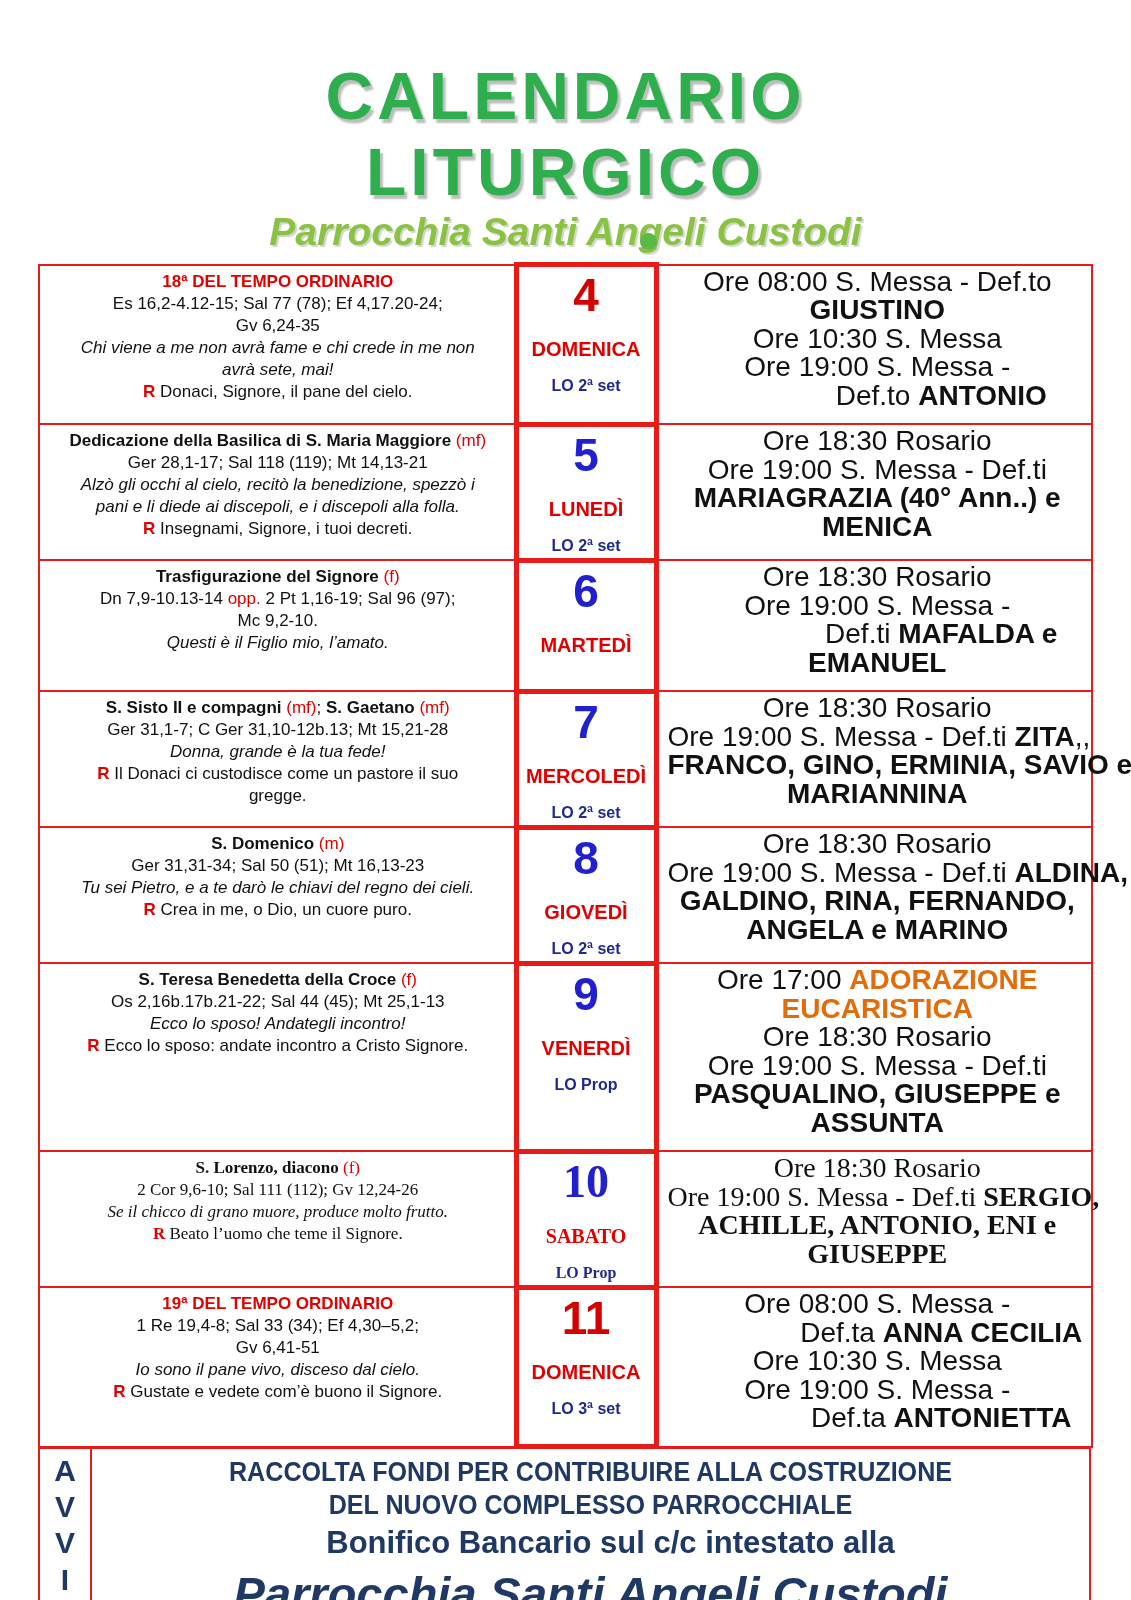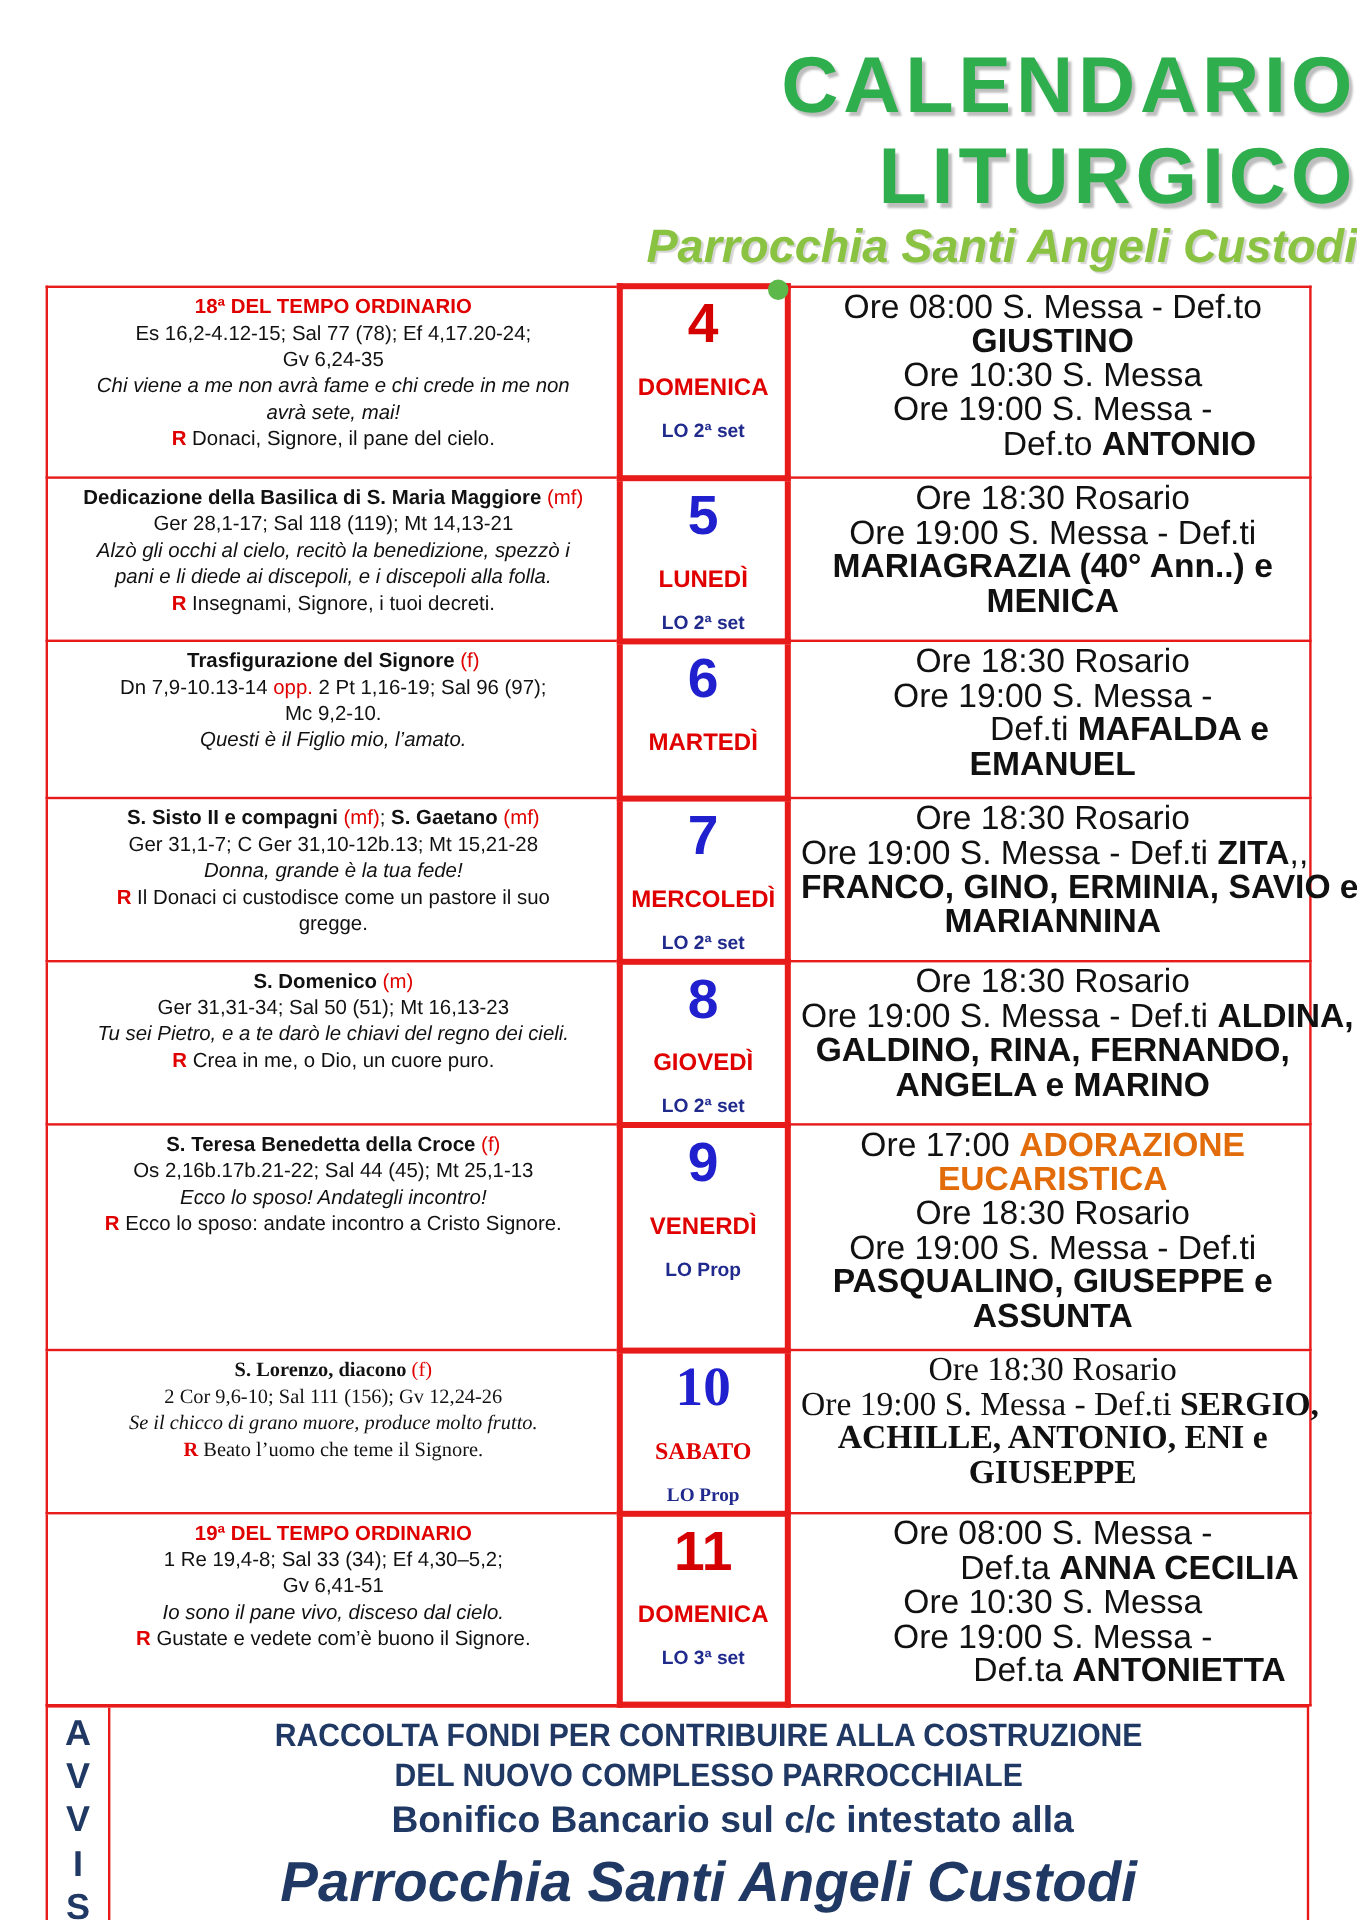--- a/index.html
+++ b/index.html
@@ -3,21 +3,21 @@
 <meta charset="utf-8">
 <style>
   * { margin:0; padding:0; box-sizing:border-box; }
   html,body { background:#ffffff; }
   body {
     width:1131px; height:1600px; position:relative;
     font-family:"Liberation Sans", sans-serif; color:#111;
     overflow:hidden;
   }
   
-  header { text-align:right; padding-top:32px; }
+  header { text-align:center; padding-top:32px;margin-top:26px; }
   .title-line {
     display:block; font-size:66px; font-weight:700; letter-spacing:4px;
     line-height:76px; color:var(--title-green);
     text-shadow:3px 4px 2px #bdbdbd;
   }
   .subtitle {
     font-size:39px; font-weight:700; font-style:italic;
     color:var(--subtitle-green); text-shadow:2px 2px 1px #d4d4d4;
     margin-top:0px; line-height:44px;
   }
@@ -201,21 +201,21 @@
         <div class="line"><span class="b o">EUCARISTICA</span></div>
         <div class="line"><span>Ore 18:30 Rosario</span></div>
         <div class="line"><span>Ore 19:00 S. Messa - Def.ti</span></div>
         <div class="line"><span class="b">PASQUALINO, GIUSEPPE e</span></div>
         <div class="line"><span class="b">ASSUNTA</span></div>
       </div>
   </div>
     <div class="row" style="height: 114px; font-family: Liberation Serif, serif;">
     <div class="cell cell-left">
         <div class="line"><span class="b">S. Lorenzo, diacono </span><span class="r">(f)</span></div>
-        <div class="line"><span>2 Cor 9,6-10; Sal 111 (156); Gv 12,24-26</span></div>
+        <div class="line"><span>2 Cor 9,6-10; Sal 111 (112); Gv 12,24-26</span></div>
         <div class="line"><span class="i">Se il chicco di grano muore, produce molto frutto.</span></div>
         <div class="line"><span class="b r">R</span><span> Beato l’uomo che teme il Signore.</span></div>
       </div>
     <div class="cell cell-mid">
       <div class="day-num blue">10</div>
       <div class="day-name">SABATO</div>
       <div class="day-lo">LO Prop</div>
     </div>
     <div class="cell cell-right">
         <div class="line"><span>Ore 18:30 Rosario</span></div>

